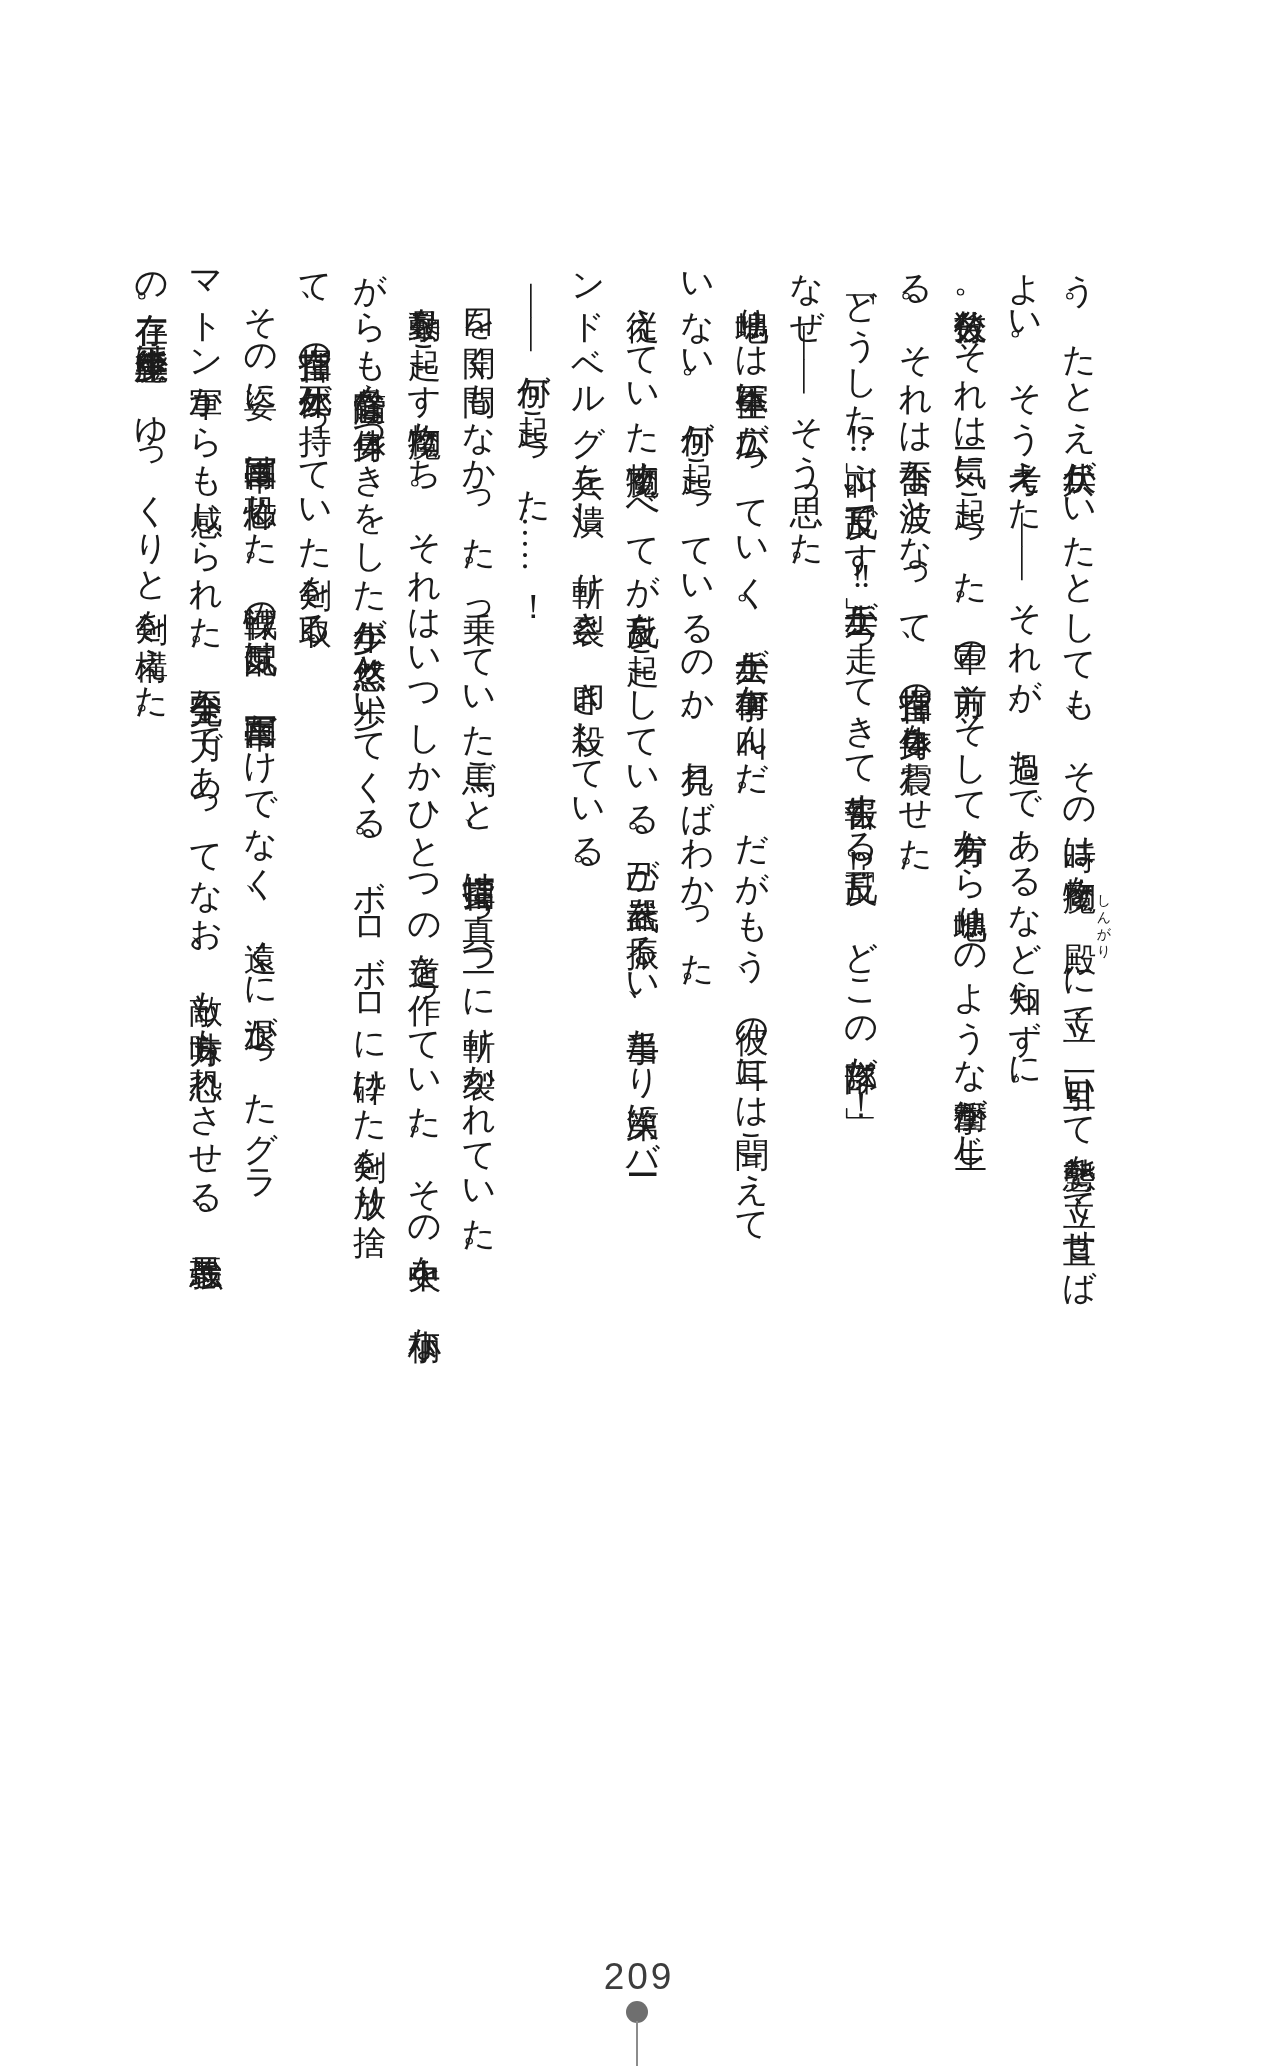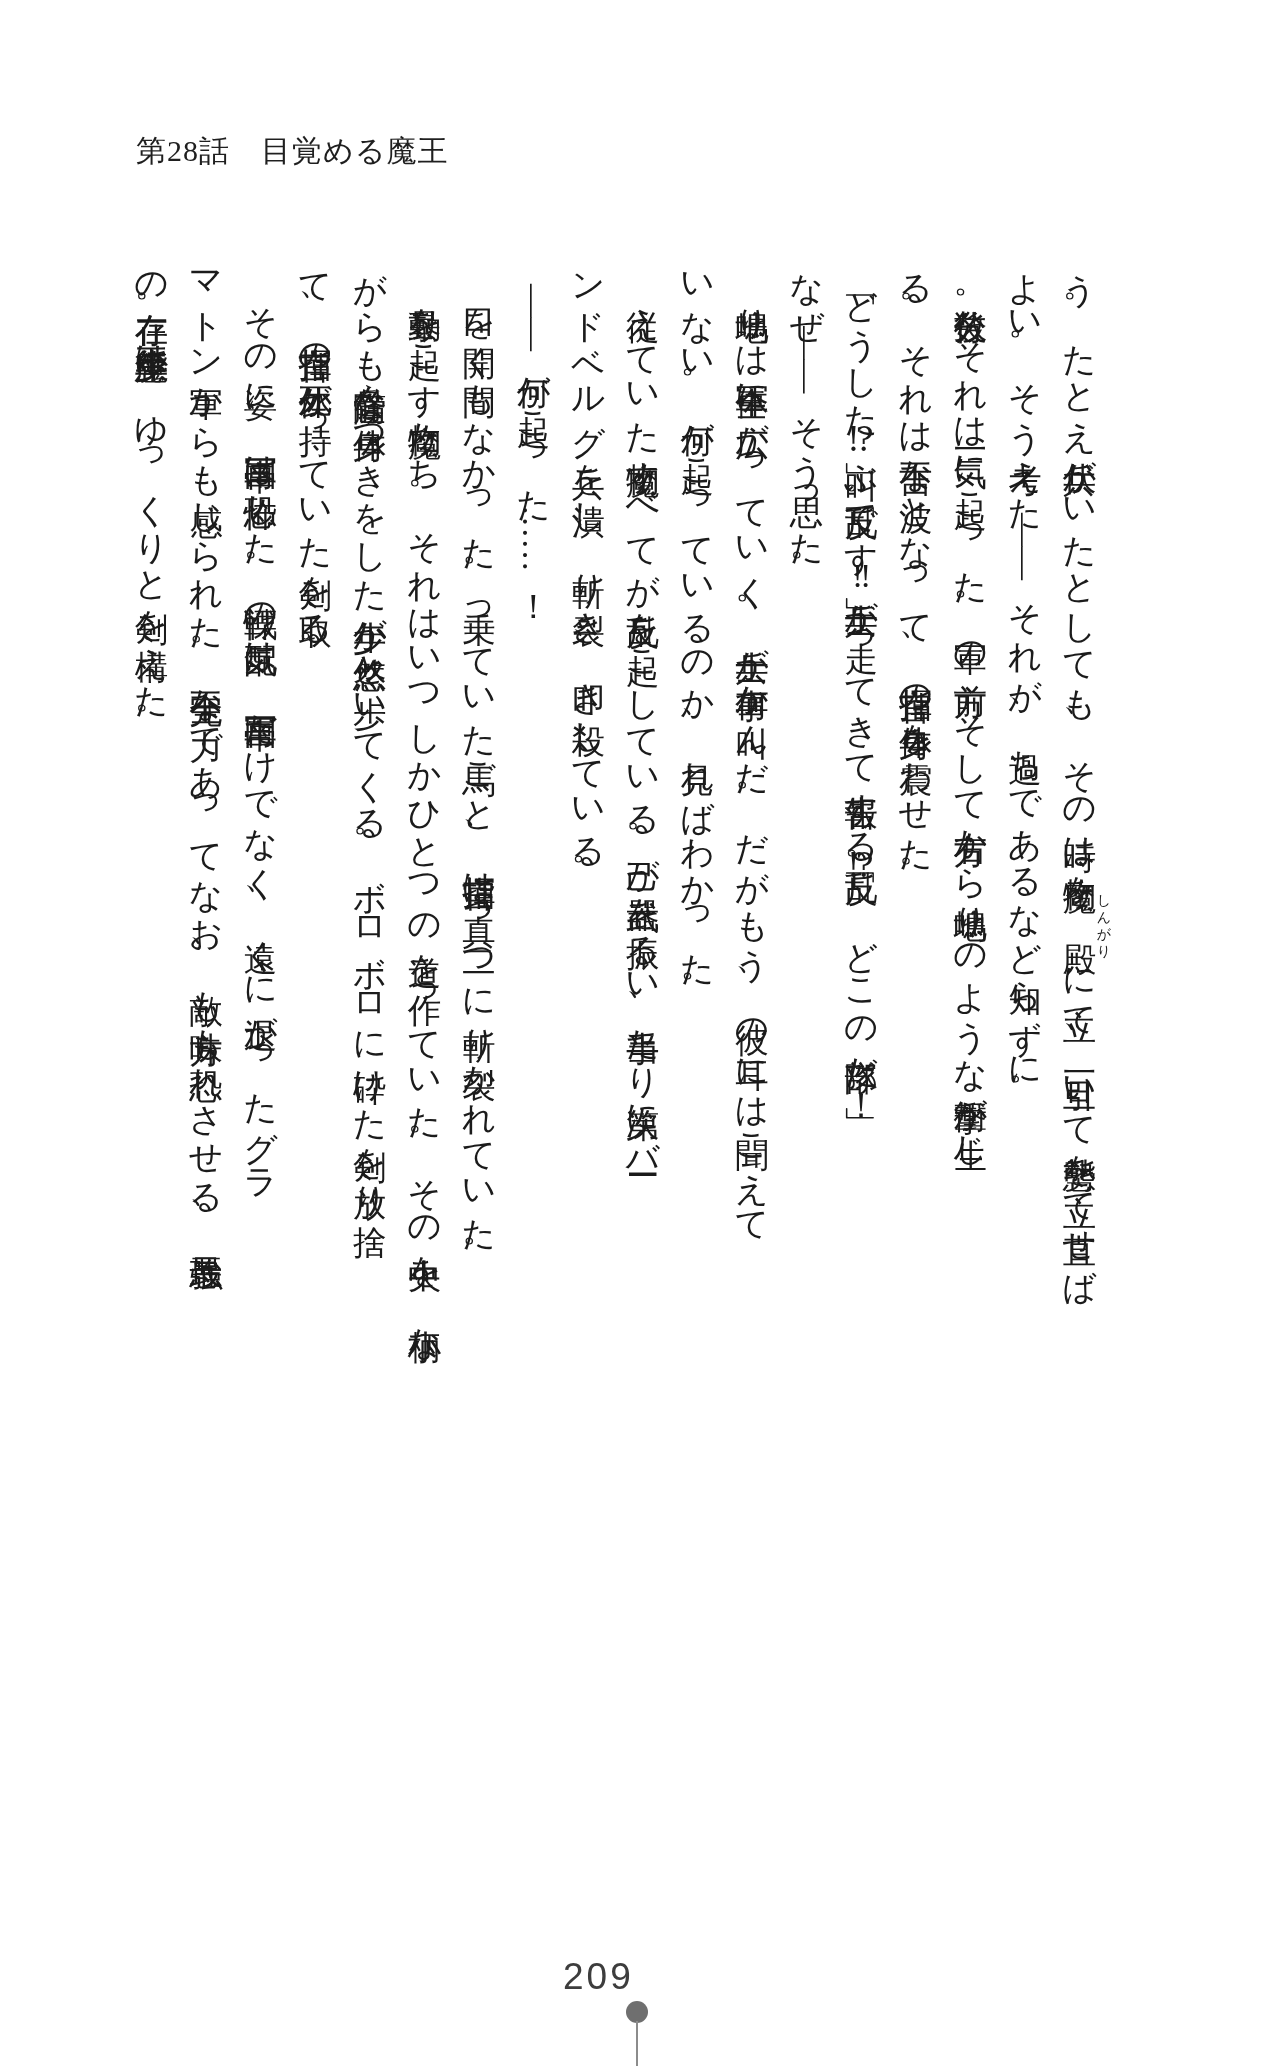--- a/index.html
+++ b/index.html
@@ -36,20 +36,21 @@
   .tight .po{margin-inline-end:-0.5em;}
   .tight .pz{margin-inline-start:-0.5em;}
   ruby rt{
     font-size:14px;
     letter-spacing:1px;
     color:#1b1b1b;
   }
   .page-number{
     position:absolute;
     left:563px;top:1956px;width:152px;
+    text-align:center;
     font-family:"Liberation Sans","DejaVu Sans",sans-serif;
     font-size:37px;
     font-weight:300;
     letter-spacing:3px;
     color:#3d3d3d;
   }
   .page-marker-dot{
     position:absolute;
     left:626px;top:2001px;
     width:22px;height:22px;
@@ -59,21 +60,20 @@
     position:absolute;
     left:636px;top:2021px;
     width:2px;height:45px;
   }
 </style>
 </head>
 <body>
 
 <div class="page">
 
-  <div class="chapter-header">第28話　目覚める魔王</div>
 
   <div class="body-text">
       <div class="line">う<span class="po">。</span>たとえ伏兵がいたとしても<span class="po">、</span>その時は魔物を<ruby>殿<rt>しんがり</rt></ruby>に立て<span class="po">、</span>一旦引いて態勢を立て直せば</div>
       <div class="line">よい<span class="po">。</span>そう考えた――それが<span class="po">、</span>過ちであるなど知らずに<span class="po">。</span></div>
       <div class="line indent">数分後<span class="po">。</span>それは一気に起こった<span class="po">。</span>軍の前方<span class="po">、</span>そして右方から地鳴りのような衝撃が生じ</div>
       <div class="line">る<span class="po">。</span>それは不吉な波となって<span class="po">、</span>指揮官の身体を震わせた<span class="po">。</span></div>
       <div class="line indent tight"><span class="po">「</span>どうした⁉<span class="pz">」</span>叫ぶ<span class="po">。</span><span class="po">「</span>反乱です‼<span class="pz">」</span>兵士が走ってきて報告する<span class="po">。</span><span class="po">「</span>反乱⁉　どこの部隊だ！<span class="pz">」</span></div>
       <div class="line">なぜ――そう思った<span class="po">。</span></div>
       <div class="line indent">地鳴りは軍全体に広がっていく<span class="po">。</span>兵士が何事か叫んだ<span class="po">。</span>だがもう<span class="po">、</span>彼の耳には聞こえて</div>
       <div class="line">いない<span class="po">。</span>何が起こっているのか<span class="po">、</span>見ればわかった<span class="po">。</span></div>

